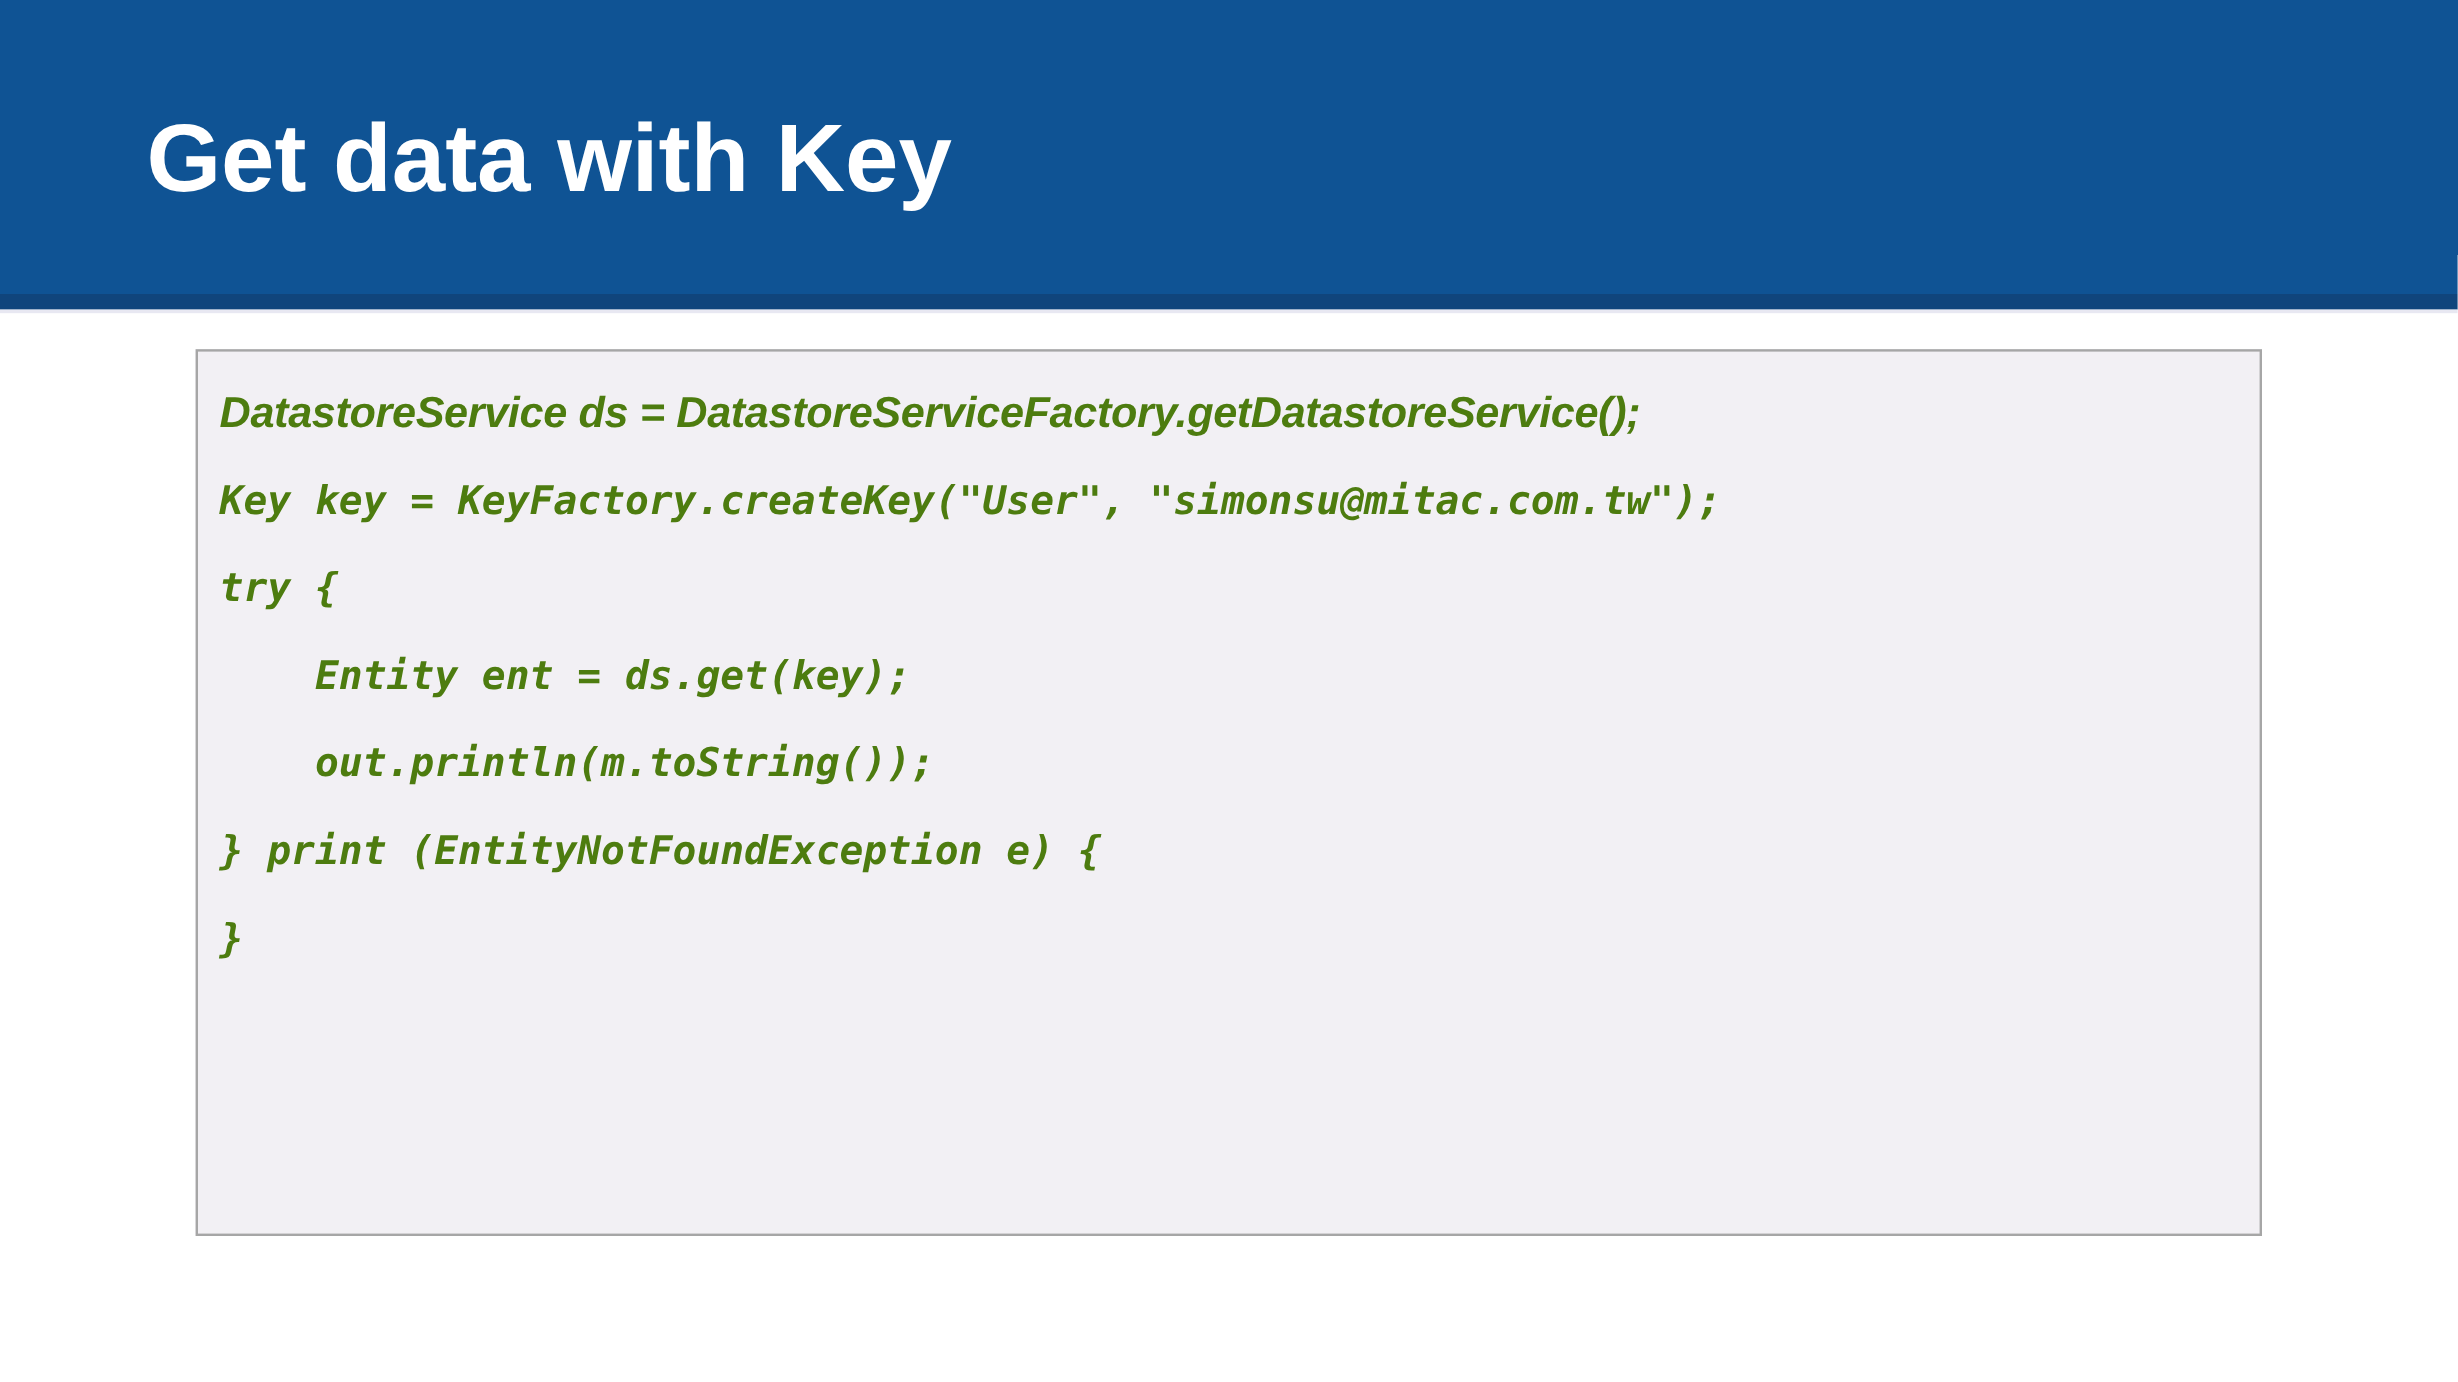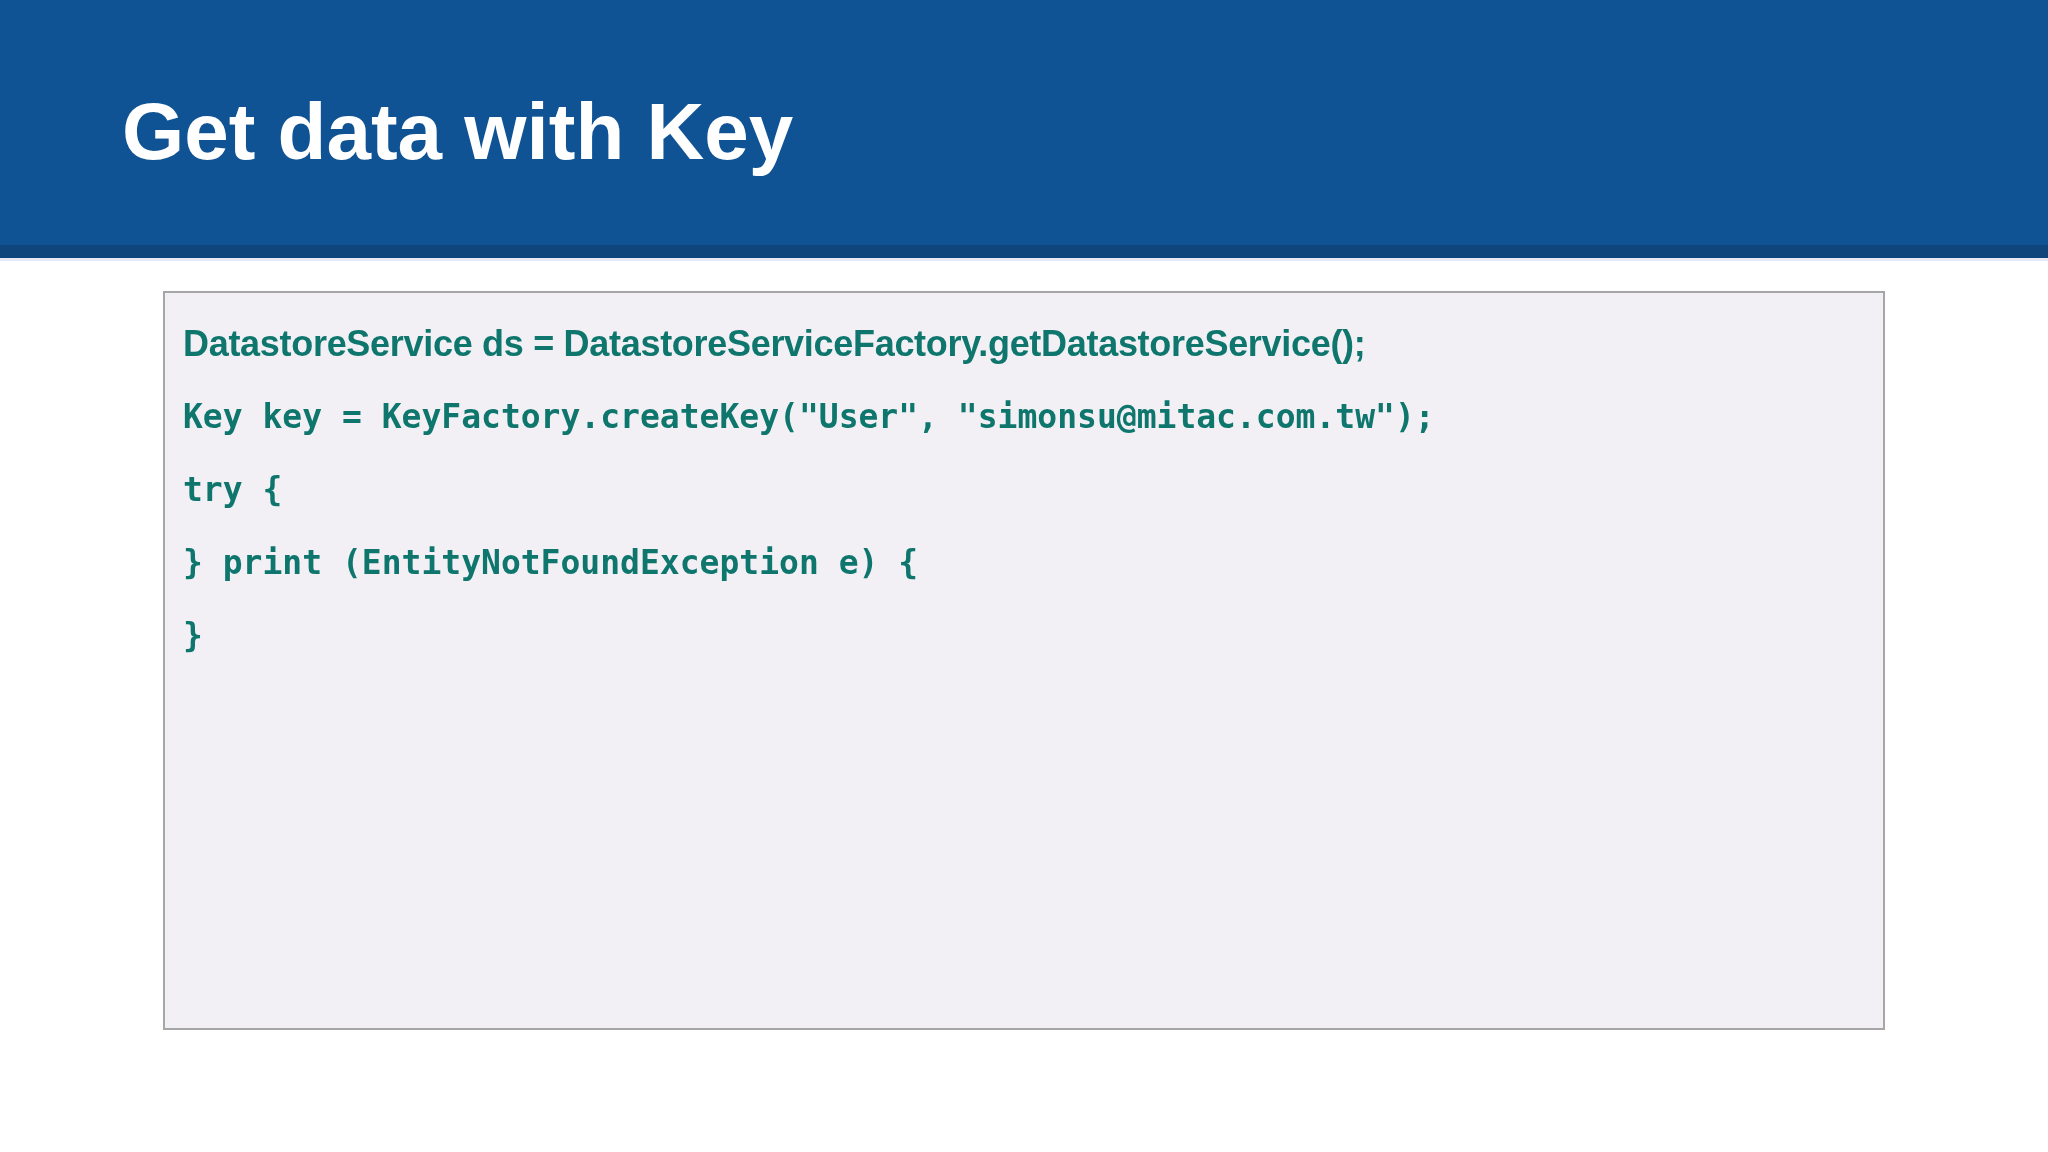--- a/index.html
+++ b/index.html
@@ -75,25 +75,26 @@
   .code-lines {
     position: absolute;
     left: 18px;
     top: 14px;
     right: 0;
   }
   .code-line {
     height: 73px;
     line-height: 73px;
     white-space: pre;
-    color: #0f766e;
+    color: #4d7c0f;
     font-family: "DejaVu Sans Mono", "Liberation Mono", monospace;
     font-size: 33px;
     font-weight: bold;
     letter-spacing: 0px;
+    font-style: italic;
   }
   .code-line.heading {
     font-family: "Liberation Sans", sans-serif;
     font-size: 36px;
     font-weight: bold;
     letter-spacing: -0.3px;
   }
 </style>
 </head>
 <body>
@@ -104,18 +105,20 @@
   <div class="title-banner-shade"></div>
   <div class="title-banner-hairline"></div>
 
   <div class="title-text">Get data with Key</div>
 
   <div class="code-panel">
     <div class="code-lines">
         <div class="code-line heading">DatastoreService ds = DatastoreServiceFactory.getDatastoreService();</div>
         <div class="code-line">Key key = KeyFactory.createKey("User", "simonsu@mitac.com.tw");</div>
         <div class="code-line">try {</div>
+        <div class="code-line">    Entity ent = ds.get(key);</div>
+        <div class="code-line">    out.println(m.toString());</div>
         <div class="code-line">} print (EntityNotFoundException e) {</div>
         <div class="code-line">}</div>
       </div>
   </div>
 
 </div>
 
 </body></html>

